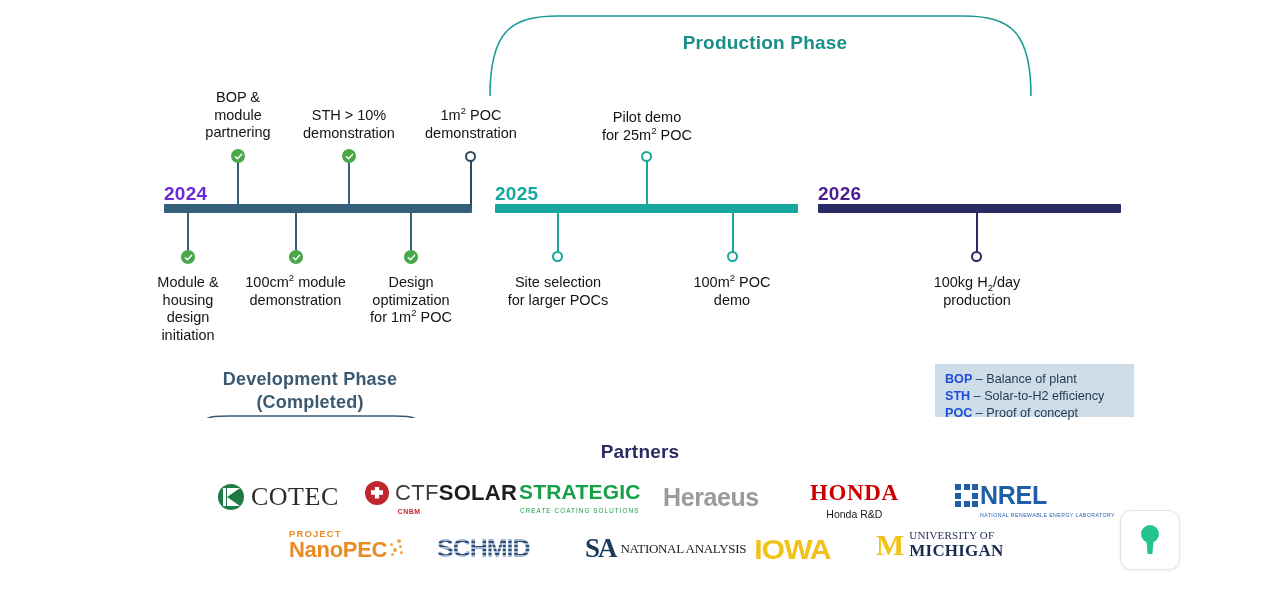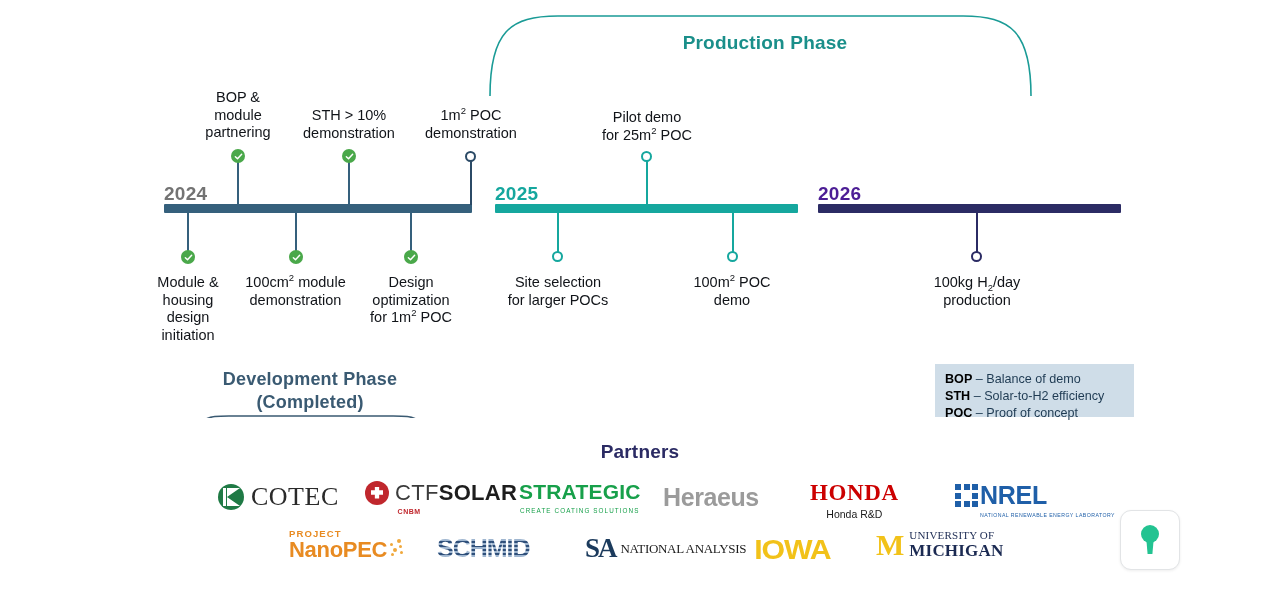--- a/index.html
+++ b/index.html
@@ -62,21 +62,21 @@
   }
   .ms-caption sup{font-size:9.5px;vertical-align:super;line-height:0;}
   .ms-caption sub{font-size:9.5px;vertical-align:sub;line-height:0;}
 
   
   #legend{
     position:absolute;left:935px;top:364px;width:199px;height:53px;
     background:#cfdde8;padding:7px 0 0 10px;box-sizing:border-box;
   }
   #legend .row{font-size:12.6px;line-height:17px;color:#1e3a52;white-space:nowrap;}
-  #legend .row b{color:#000000;font-weight:bold;}
+  #legend .row b{color:#1d4ed8;font-weight:bold;}
 
   
   #partners-title{
     position:absolute;left:0;top:441px;width:1280px;text-align:center;
     font-size:19px;font-weight:bold;color:#2b2b64;letter-spacing:.2px;
   }
   .logo{position:absolute;display:flex;align-items:center;justify-content:center;}
   .logo-txt{white-space:nowrap;}
 
   
@@ -173,21 +173,21 @@
     <path d="M2,82 C2,18 22,2 70,2 L475,2 C523,2 543,18 543,82" fill="none" stroke="#1a9b96" stroke-width="1.6"></path>
   </svg>
   <div id="production-label" class="bracket-label">Production Phase</div>
 
   <svg class="abs" style="left:166px;top:370px;" width="290" height="48" viewBox="0 0 290 48">
     <path d="M2,370 C2,40 22,46 66,46 L224,46 C268,46 288,40 288,370" fill="none" stroke="#3a5a72" stroke-width="1.5"></path>
   </svg>
   <div id="development-label" class="bracket-label">Development Phase
 (Completed)</div>
 
-  <div class="year-label" style="left:164px;top:183px;color:#737373;">2024</div>
+  <div class="year-label" style="left:164px;top:183px;color:#6d28d9;">2024</div>
   <div class="year-label" style="left:495px;top:183px;color:#15a79e;">2025</div>
   <div class="year-label" style="left:818px;top:183px;color:#4c1d95;">2026</div>
 
   <div class="year-bar" style="left:164px;top:204px;width:308px;background:#35607c;"></div>
   <div class="year-bar" style="left:495px;top:204px;width:303px;background:#15a79e;"></div>
   <div class="year-bar" style="left:818px;top:204px;width:303px;background:#2b2b64;"></div>
 
   <div class="stem" style="left:237px;top:160px;height:45px;background:#35607c;"></div>
   <div class="stem" style="left:348px;top:160px;height:45px;background:#35607c;"></div>
   <div class="stem" style="left:470px;top:160px;height:45px;background:#2b4a66;"></div>
@@ -241,21 +241,21 @@
   <div class="ms-caption" style="left:224px;top:274px;width:143px;">100cm<sup>2</sup> module<br>demonstration</div>
   <div class="ms-caption" style="left:346px;top:274px;width:130px;">Design<br>optimization<br>for 1m<sup>2</sup> POC</div>
   <div class="ms-caption" style="left:487px;top:274px;width:142px;">Site selection<br>for larger POCs</div>
   <div class="ms-caption" style="left:661px;top:274px;width:142px;">100m<sup>2</sup> POC<br>demo</div>
   <div class="ms-caption" style="left:906px;top:274px;width:142px;">100kg H<sub>2</sub>/day<br>production</div>
 
   <div id="legend">
     <div class="row">
       <b>BOP</b>
       <span>–</span>
-      <span>Balance of demo</span>
+      <span>Balance of plant</span>
     </div>
     <div class="row">
       <b>STH</b>
       <span>–</span>
       <span>Solar-to-H2 efficiency</span>
     </div>
     <div class="row">
       <b>POC</b>
       <span>–</span>
       <span>Proof of concept</span>

